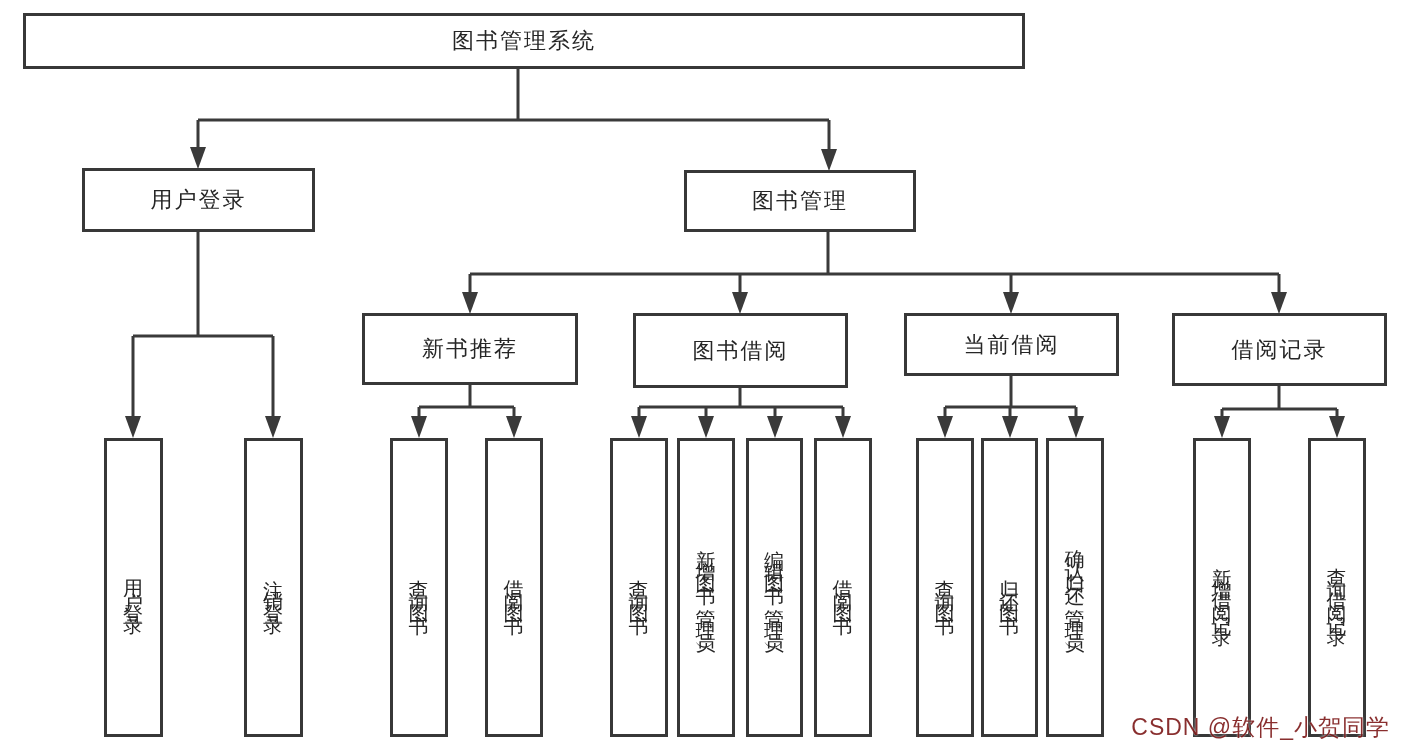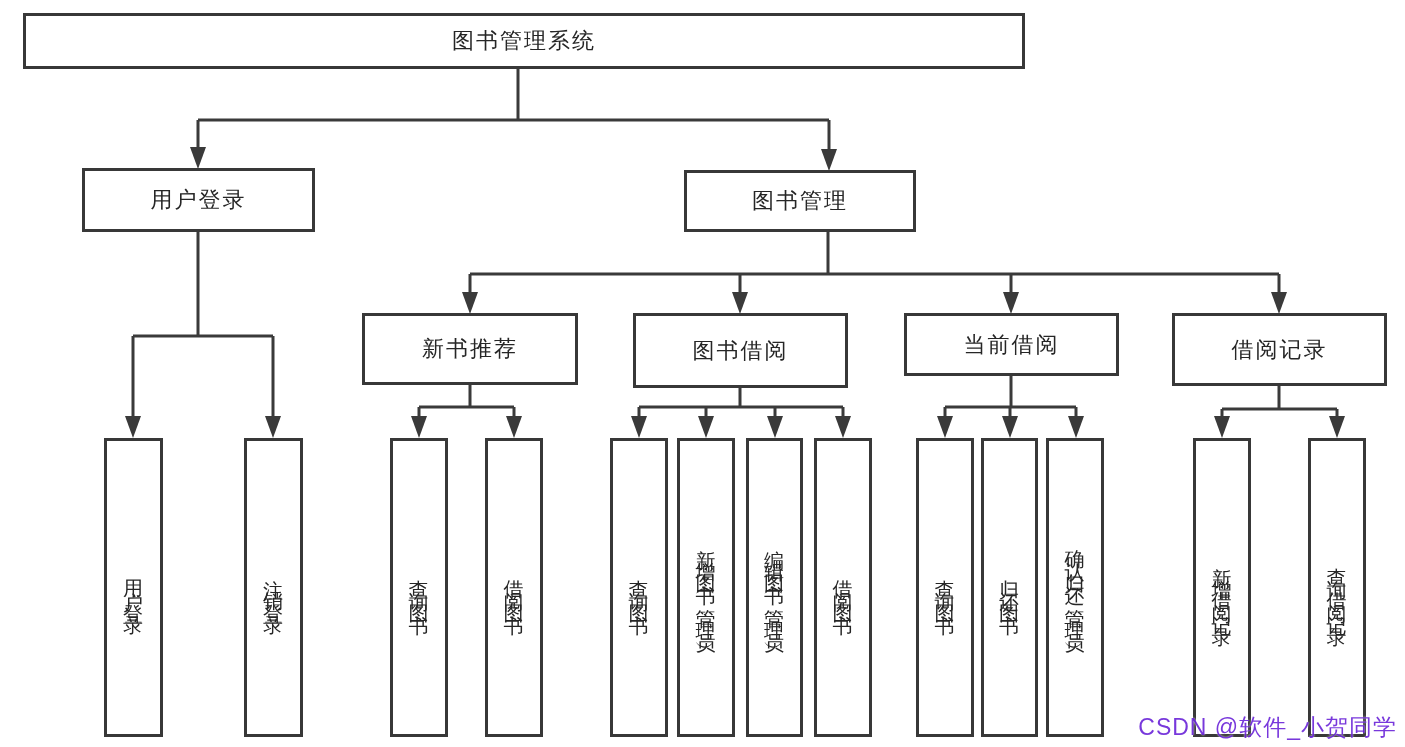--- a/index.html
+++ b/index.html
@@ -12,22 +12,22 @@
     position:absolute;background:#ffffff;border:3px solid #383838;
     box-sizing:border-box;display:flex;align-items:center;justify-content:center;
     color:#262626;z-index:2;
   }
   .node.h span{font-size:22px;letter-spacing:2px;white-space:nowrap;}
   .node.v span{
     writing-mode:vertical-rl;text-orientation:mixed;
     font-size:20px;line-height:1;letter-spacing:12px;white-space:nowrap;
   }
   .watermark{
-    position:absolute;right:8px;bottom:4px;z-index:5;
-    font-size:23px;color:#6d28d9;letter-spacing:1px;opacity:.92;
+    position:absolute;right:15px;bottom:4px;z-index:5;
+    font-size:23px;color:#7f1d1d;letter-spacing:1px;opacity:.92;
     text-shadow:0 0 2px #ffffff;
     margin-top:22px;
   }
 </style>
 </head>
 <body>
 
 <div class="stage">
 
   <svg class="connectors" width="1405" height="747" viewBox="0 0 1405 747" fill="none" stroke="#3a3a3a" stroke-width="3">

